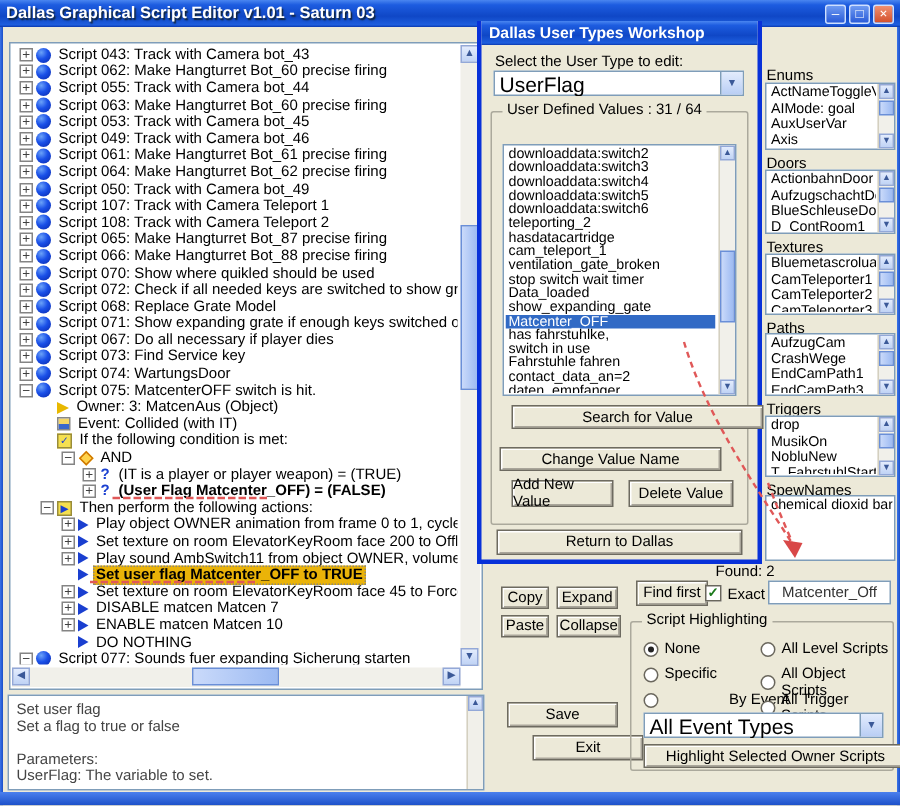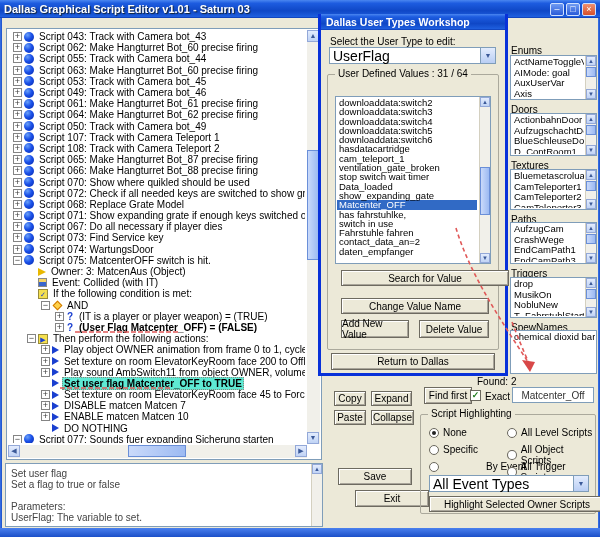--- a/index.html
+++ b/index.html
@@ -33,21 +33,21 @@
   .minisb{position:absolute;right:0;top:0;bottom:0;width:11px;background:#f1f0ea;border-left:1px solid #d4d0c0;}
   .minisb .mar{position:absolute;left:0;width:10px;height:10px;background:linear-gradient(180deg,#e3ecfd,#c0d3f5);
     border:1px solid #93a8d8;color:#3b5998;font-size:6px;line-height:8px;text-align:center;}
   .minisb .mth{position:absolute;left:0;width:10px;background:linear-gradient(90deg,#cadafa,#9cbaf2);border:1px solid #6a8fd8;}
   
   #tree-panel{position:absolute;left:6px;top:28px;width:316px;height:432px;background:#fff;border:1px solid #7f9db9;}
   #tree-rows{position:absolute;left:2px;top:2px;right:16px;bottom:16px;overflow:hidden;}
   .trow{height:11.2px;display:flex;align-items:center;white-space:nowrap;}
   .trow.b .tlabel{font-weight:bold;}
   .trow .tlabel{padding:0 2px;}
-  .trow.sel .tlabel{background:#5eead4;border:1px dotted #8a867a;padding:0 1px;}
+  .trow.sel .tlabel{background:#eab308;border:1px dotted #8a867a;padding:0 1px;}
   .exp{flex:0 0 9px;width:9px;height:9px;border:1px solid #848484;background:#fff;color:#404040;
     font-size:9px;line-height:7px;text-align:center;margin-right:2px;}
   .ico{margin-right:3px;flex:0 0 auto;}
   .ico-script{width:10px;height:10px;border-radius:50%;
     background:radial-gradient(circle at 35% 30%,#6ba2f8 0%,#1a50e8 45%,#0726a8 100%);}
   .ico-owner{width:0;height:0;border-left:8px solid #e8b800;border-top:4px solid transparent;border-bottom:4px solid transparent;}
   .ico-event{width:9px;height:9px;border:1px solid #888;background:linear-gradient(180deg,#f5d565 0%,#f5d565 48%,#3a66cc 48%,#3a66cc 100%);}
   .ico-if,.ico-then{width:10px;height:10px;border:1px solid #998c3a;background:#f5e050;color:#1a3fd0;
     font-size:7px;line-height:9px;text-align:center;}
   .ico-and{width:7px;height:7px;background:#ffd24a;border:1px solid #d07800;transform:rotate(45deg);margin:0 4px 0 2px;}
@@ -447,41 +447,42 @@
     <div class="grp" style="left:6px;top:60px;width:172px;height:276px;">
       <span class="glabel">User Defined Values : 31 / 64</span>
     </div>
     <div id="dlist">
       <div id="dlist-items">
           <div class="ditem">downloaddata:switch2</div>
           <div class="ditem">downloaddata:switch3</div>
           <div class="ditem">downloaddata:switch4</div>
           <div class="ditem">downloaddata:switch5</div>
           <div class="ditem">downloaddata:switch6</div>
+          <div class="ditem">teleporting_2</div>
           <div class="ditem">hasdatacartridge</div>
           <div class="ditem">cam_teleport_1</div>
           <div class="ditem">ventilation_gate_broken</div>
           <div class="ditem">stop switch wait timer</div>
           <div class="ditem">Data_loaded</div>
           <div class="ditem">show_expanding_gate</div>
           <div class="ditem sel">Matcenter_OFF</div>
           <div class="ditem">has fahrstuhlke,</div>
           <div class="ditem">switch in use</div>
           <div class="ditem">Fahrstuhle fahren</div>
           <div class="ditem">contact_data_an=2</div>
           <div class="ditem">daten_empfanger</div>
         </div>
       <div class="minisb">
         <div class="mar" style="top:0;">▲</div>
         <div class="mth" style="top:70px;height:48px;"></div>
         <div class="mar" style="bottom:0;">▼</div>
       </div>
     </div>
     <div class="btn" style="left:20px;top:256px;width:168px;height:16px;">Search for Value</div>
-    <div class="btn" style="left:20px;top:284px;width:148px;height:16px;">Change Value Name</div>
+    <div class="btn" style="left:12px;top:284px;width:148px;height:16px;">Change Value Name</div>
     <div class="btn" style="left:20px;top:306px;width:68px;height:18px;">Add New Value</div>
     <div class="btn" style="left:98px;top:306px;width:70px;height:18px;">Delete Value</div>
     <div class="btn" style="left:10px;top:339px;width:164px;height:17px;">Return to Dallas</div>
   </div>
 
   <svg id="overlay" width="600" height="537">
     <path d="M456,228 C470,275 502,322 528,362" stroke="#e05858" stroke-width="1.6" fill="none" stroke-dasharray="4,3"></path>
     <path d="M512,322 C518,338 524,352 528,361" stroke="#e05858" stroke-width="1.6" fill="none" stroke-dasharray="4,3"></path>
     <polygon points="530,372 522,360 535,362" fill="#d84848"></polygon>
     <path d="M75,332 L180,332" stroke="#e05858" stroke-width="1.6" fill="none" stroke-dasharray="5,2"></path>

